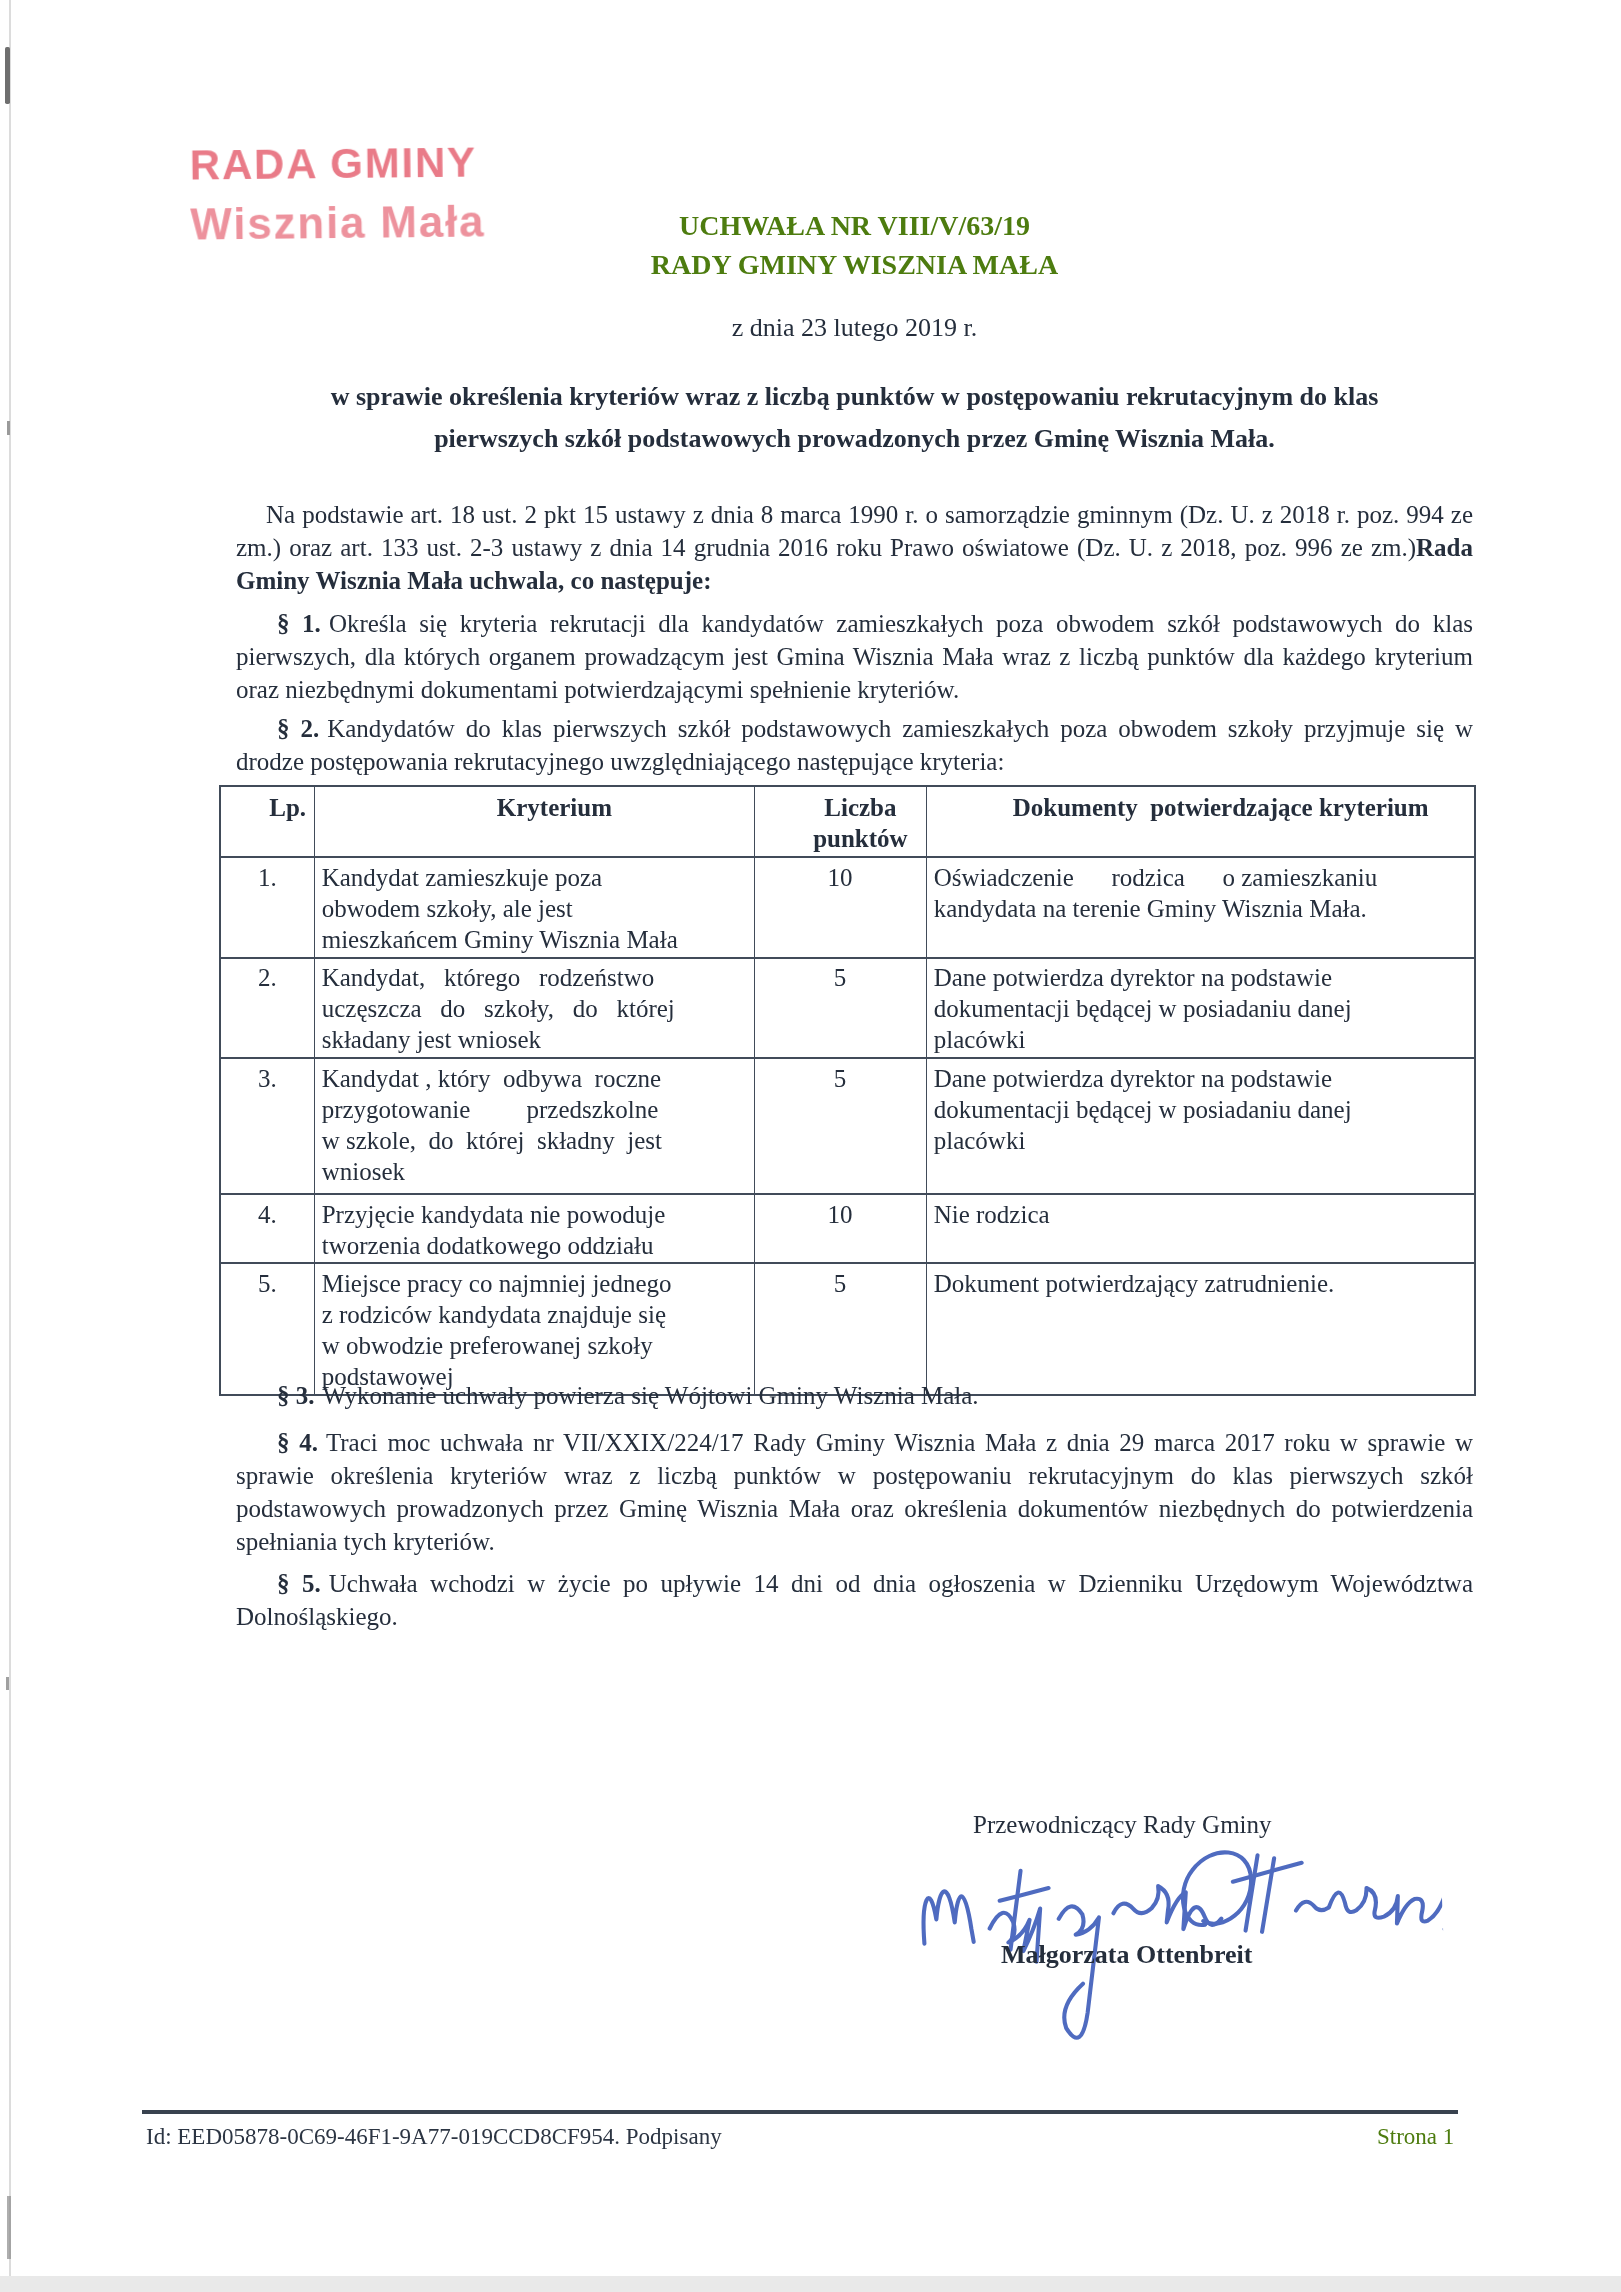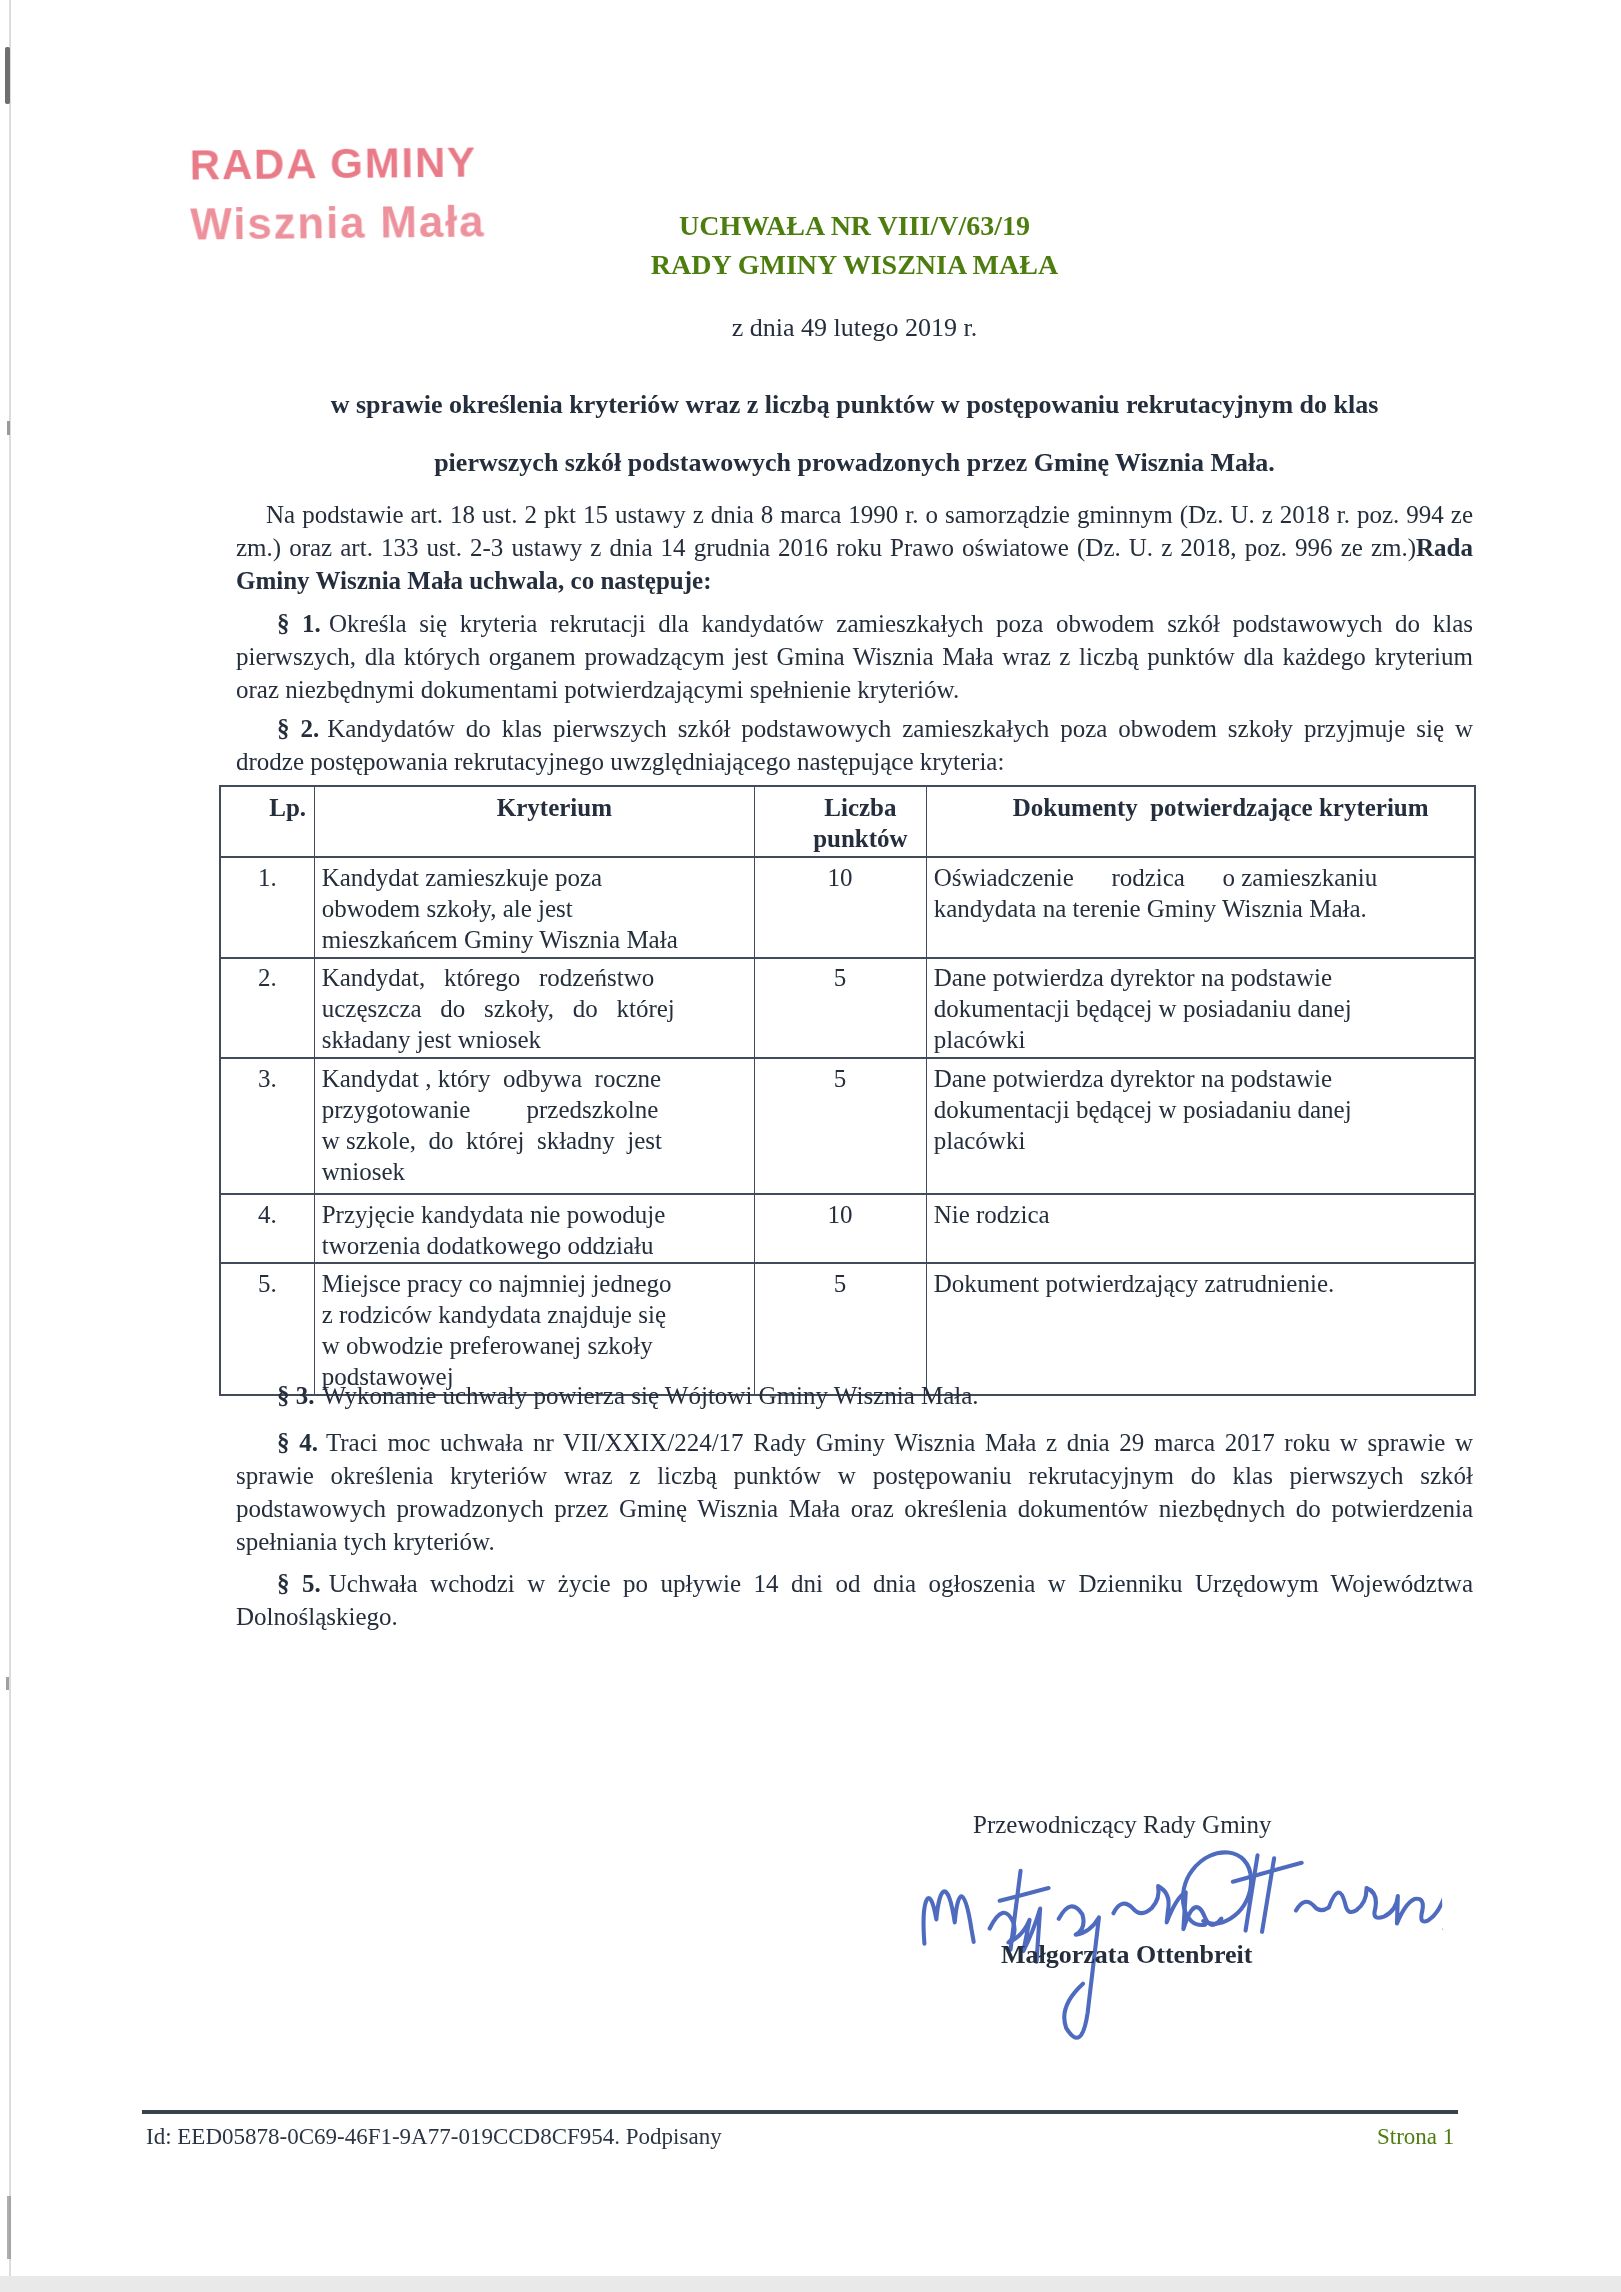--- a/index.html
+++ b/index.html
@@ -20,21 +20,21 @@
     color:#e97b88;transform:rotate(-.6deg);filter:blur(0.4px);
     line-height:59px;letter-spacing:1.8px;
   }
   .stamp .l1{font-size:42px;}
   .stamp .l2{font-size:44px;opacity:.82;}
 
   .abs{position:absolute;left:236px;width:1237px;}
   .centered{text-align:center;}
   .doc-title{top:206px;font-weight:bold;font-size:28px;line-height:39px;color:#4d7c0f;}
   .doc-date{top:313px;font-size:26px;}
-  .doc-subject{top:376px;font-weight:bold;font-size:26px;line-height:58px;white-space:pre-line;}
+  .doc-subject{top:376px;font-weight:bold;font-size:26px;line-height:42px;white-space:pre-line;}
 
   .para{font-size:25px;line-height:33px;text-align:justify;margin:0;}
   .preamble{top:498px;text-indent:30px;}
   .p1{top:607px;}
   .p2{top:712px;}
   .p3{top:1379px;}
   .p4{top:1426px;}
   .p5{top:1567px;}
   .p-indent{text-indent:41px;}
   .mark{font-weight:bold;margin-right:8px;}
@@ -77,21 +77,21 @@
 
   <div class="stamp">
     <div class="l1">RADA GMINY</div>
     <div class="l2">Wisznia Mała</div>
   </div>
 
   <div class="abs centered doc-title">
     <div>UCHWAŁA NR VIII/V/63/19</div>
     <div>RADY GMINY WISZNIA MAŁA</div>
   </div>
-  <div class="abs centered doc-date">z dnia 49 lutego 2019 r.</div>
+  <div class="abs centered doc-date">z dnia 23 lutego 2019 r.</div>
   <div class="abs centered doc-subject">w sprawie określenia kryteriów wraz z liczbą punktów w postępowaniu rekrutacyjnym do klas
 pierwszych szkół podstawowych prowadzonych przez Gminę Wisznia Mała.</div>
 
   <p class="abs para preamble"><span>Na podstawie art. 18 ust. 2 pkt 15 ustawy z dnia 8 marca 1990 r. o samorządzie gminnym (Dz. U. z 2018 r. poz. 994 ze zm.) oraz art. 133 ust. 2-3 ustawy z dnia 14 grudnia 2016 roku Prawo oświatowe (Dz. U. z 2018, poz. 996 ze zm.)</span><span class="bold">Rada Gminy Wisznia Mała uchwala, co następuje:</span></p>
 
   <p class="abs para p1 p-indent"><span class="mark">§ 1.</span><span>Określa się kryteria rekrutacji dla kandydatów zamieszkałych poza obwodem szkół podstawowych do klas pierwszych, dla których organem prowadzącym jest Gmina Wisznia Mała wraz z liczbą punktów dla każdego kryterium oraz niezbędnymi dokumentami potwierdzającymi spełnienie kryteriów.</span></p>
 
   <p class="abs para p2 p-indent"><span class="mark">§ 2.</span><span>Kandydatów do klas pierwszych szkół podstawowych zamieszkałych poza obwodem szkoły przyjmuje się w drodze postępowania rekrutacyjnego uwzględniającego następujące kryteria:</span></p>
 
   <table class="criteria">

